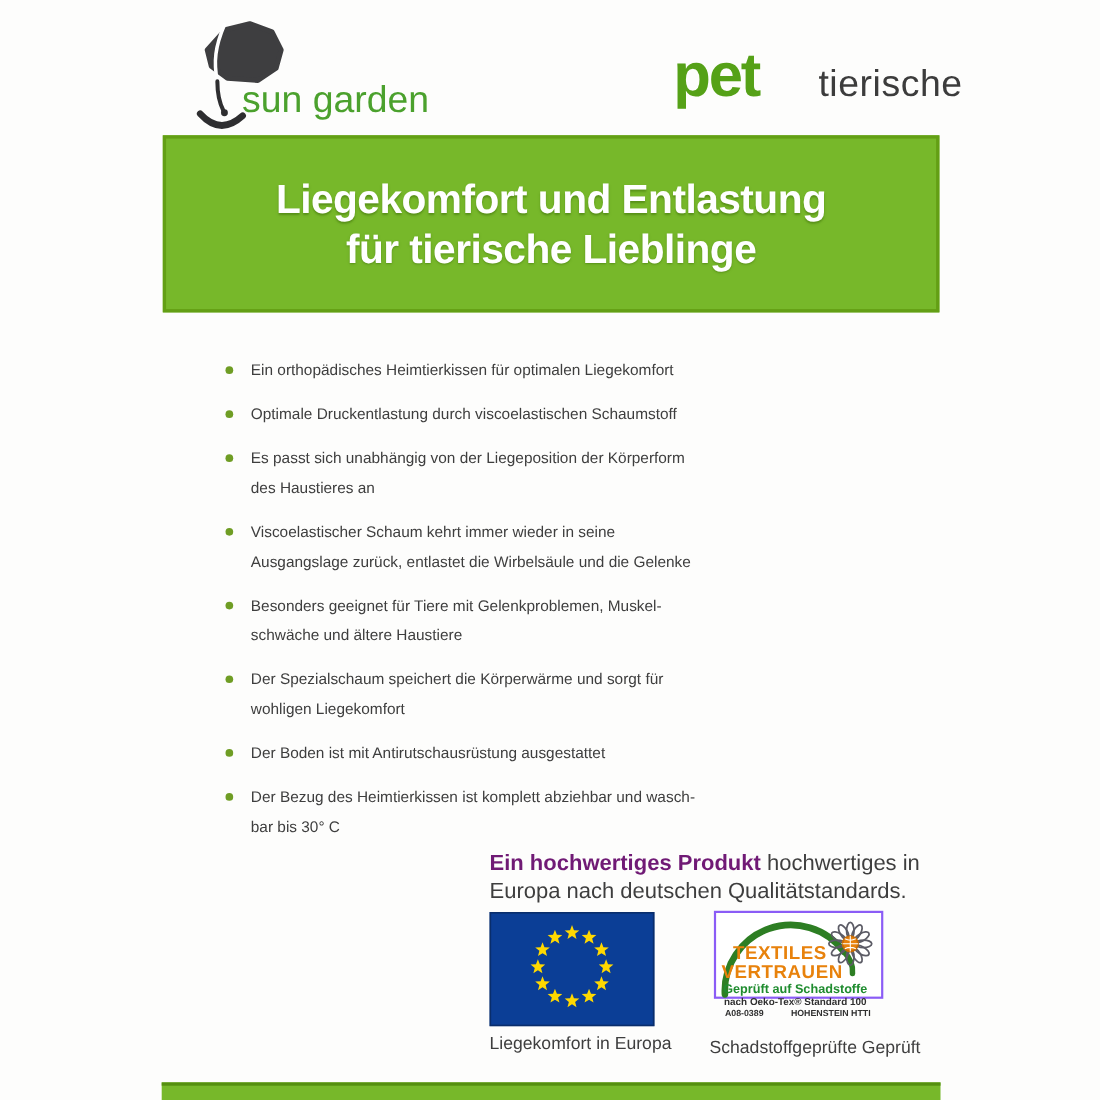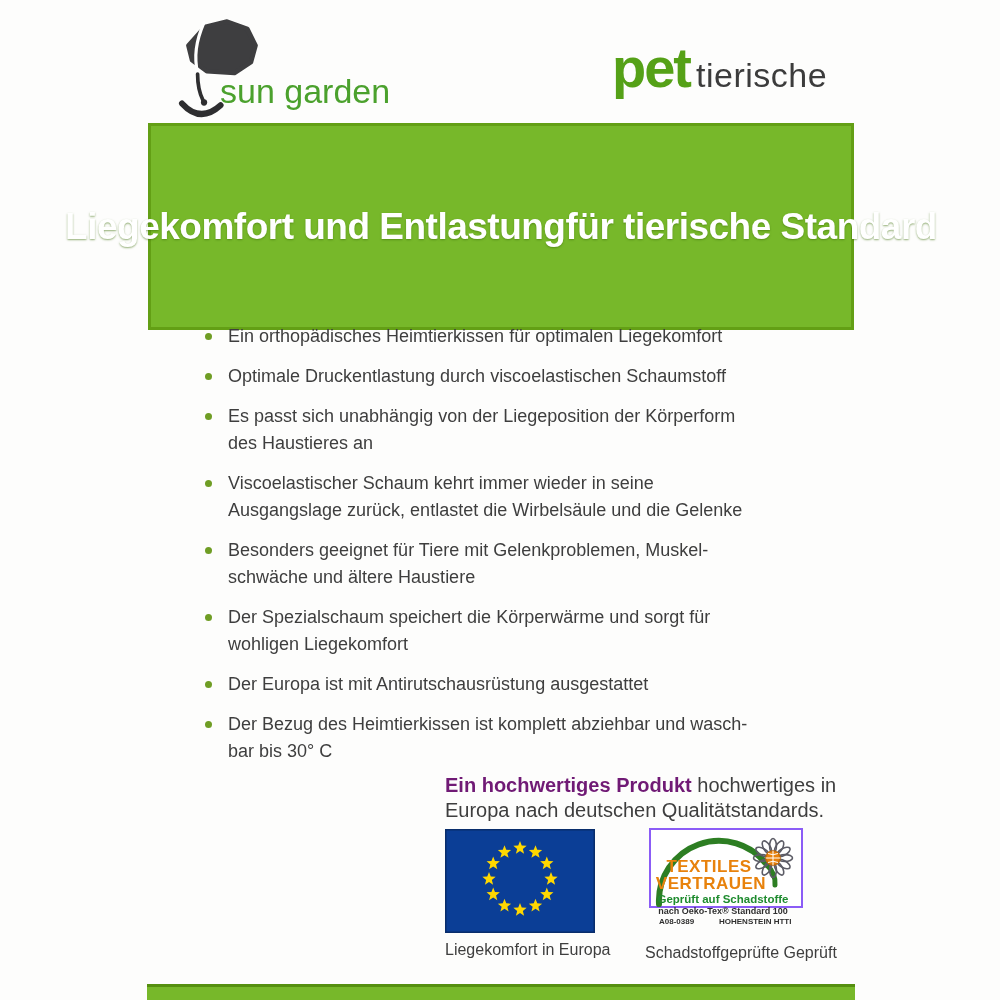--- a/index.html
+++ b/index.html
@@ -12,52 +12,52 @@
 
   
   .logo-wrap{position:absolute;left:168px;top:14px;width:230px;height:104px;}
   .logo-umbrella{position:absolute;left:2px;top:2px;}
   .brand-name{
     position:absolute;left:52px;top:58px;
     font-size:34px;color:#4ba12d;letter-spacing:0px;white-space:nowrap;
   }
   .collection-wrap{
     position:absolute;left:612px;top:40px;width:240px;height:70px;
-    display:flex;align-items:baseline;
+    display:flex;align-items:baseline;gap:48px;
   }
   .collection-bold{
     font-size:56px;font-weight:bold;color:#55a117;letter-spacing:-2px;line-height:1;
   }
   .collection-rest{
     font-size:34px;font-weight:400;color:#3c3c3c;margin-left:6px;letter-spacing:0.5px;
   }
 
   
   .banner{
-    position:absolute;left:148px;top:123px;width:706px;height:207px;
+    position:absolute;left:148px;top:123px;width:706px;height:161px;
     background:#77b82a;border:3px solid #639f15;box-sizing:border-box;
-    display:flex;flex-direction:row;justify-content:center;align-items:center;
+    display:flex;flex-direction:column;justify-content:center;align-items:center;
   }
   .banner-line{
     color:#ffffff;font-weight:bold;font-size:37px;line-height:45px;
     letter-spacing:-0.5px;text-shadow:0 1px 2px rgba(60,110,10,.55);
     white-space:nowrap;
   }
 
   
   .features{
     position:absolute;left:205px;top:323px;width:640px;
     list-style:none;margin:0;padding:0;
   }
   .bullet{display:flex;margin-bottom:13px;}
   .dot{
     flex:0 0 7px;width:7px;height:7px;border-radius:50%;
     background:#6f9d24;margin-top:10px;margin-right:16px;
   }
-  .btext{font-size:18px;line-height:27px;color:#3e3e3e;}
+  .btext{font-size:14px;line-height:27px;color:#3e3e3e;}
 
   
   .intro{
     position:absolute;left:445px;top:773px;width:410px;
     font-size:20px;line-height:25px;color:#3e3e3e;
   }
   .intro b{font-weight:bold;color:#701a75;}
 
   .eu-flag{position:absolute;left:445px;top:829px;}
   .eu-caption{
@@ -99,21 +99,21 @@
     <span class="brand-name">sun garden</span>
   </div>
 
   <div class="collection-wrap">
     <span class="collection-bold">pet</span>
     <span class="collection-rest">tierische</span>
   </div>
 
   <div class="banner">
     <div class="banner-line">Liegekomfort und Entlastung</div>
-    <div class="banner-line">für tierische Standard</div>
+    <div class="banner-line">für tierische Lieblinge</div>
   </div>
 
   <ul class="features" id="feature-list">
       <li class="bullet">
         <span class="dot"></span>
         <div class="btext">Ein orthopädisches Heimtierkissen für optimalen Liegekomfort</div>
       </li>
       <li class="bullet">
         <span class="dot"></span>
         <div class="btext">Optimale Druckentlastung durch viscoelastischen Schaumstoff</div>
@@ -129,21 +129,21 @@
       <li class="bullet">
         <span class="dot"></span>
         <div class="btext">Besonders geeignet für Tiere mit Gelenkproblemen, Muskel-<br>schwäche und ältere Haustiere</div>
       </li>
       <li class="bullet">
         <span class="dot"></span>
         <div class="btext">Der Spezialschaum speichert die Körperwärme und sorgt für<br>wohligen Liegekomfort</div>
       </li>
       <li class="bullet">
         <span class="dot"></span>
-        <div class="btext">Der Europa ist mit Antirutschausrüstung ausgestattet</div>
+        <div class="btext">Der Boden ist mit Antirutschausrüstung ausgestattet</div>
       </li>
       <li class="bullet">
         <span class="dot"></span>
         <div class="btext">Der Bezug des Heimtierkissen ist komplett abziehbar und wasch-<br>bar bis 30° C</div>
       </li>
     </ul>
 
   <div class="intro">
     <b>Ein hochwertiges Produkt</b>
     <span>hochwertiges in Europa nach deutschen Qualitätstandards.</span>

